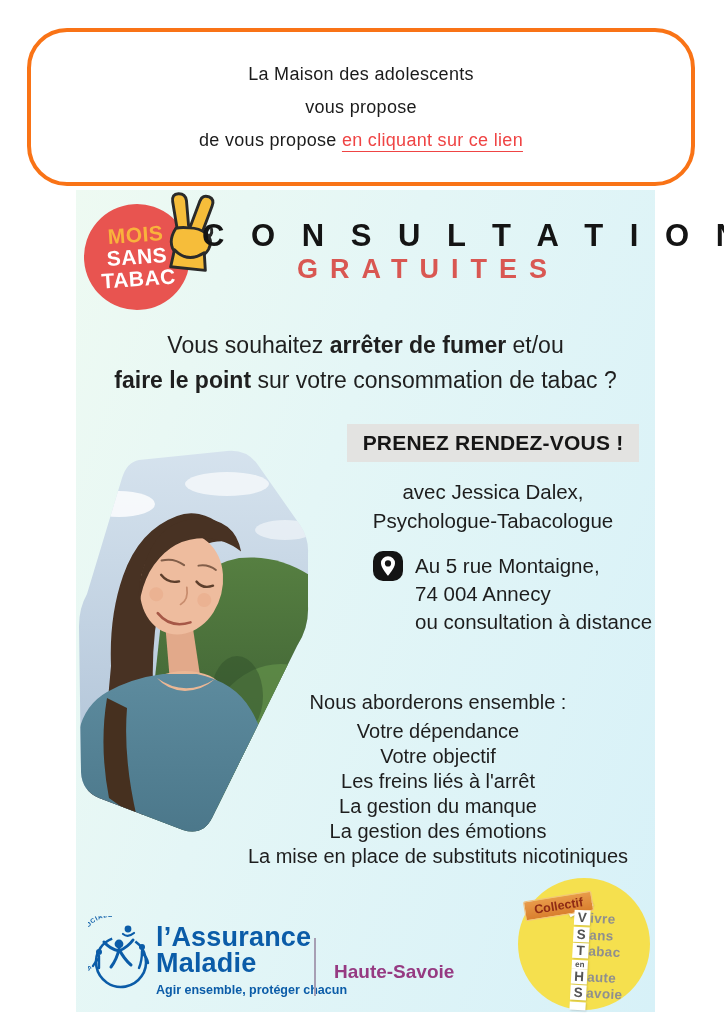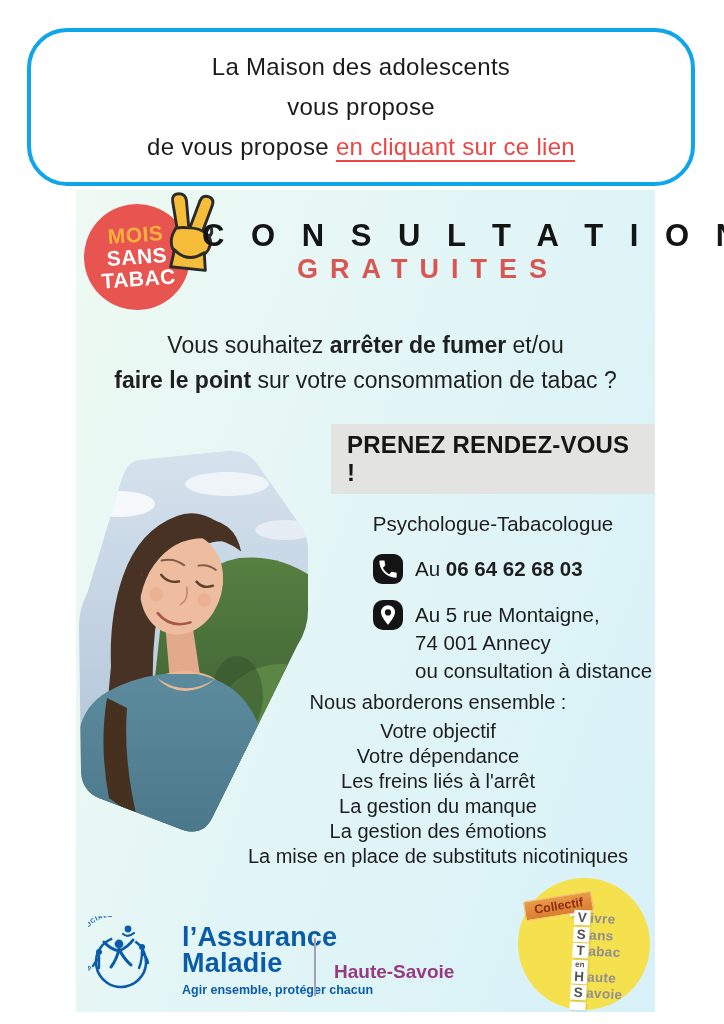--- a/index.html
+++ b/index.html
@@ -3,23 +3,23 @@
 <meta charset="utf-8">
 <style>
   html,body{margin:0;padding:0;}
   body{
     width:724px;height:1024px;background:#ffffff;position:relative;overflow:hidden;
     font-family:"Liberation Sans",sans-serif;color:#1c1c1c;
   }
   
   .banner{
     position:absolute;left:27px;top:28px;width:660px;height:150px;
-    background:#fff;border:4px solid #0ea5e9;border-radius:40px;
+    background:#fff;border:4px solid #f97316;border-radius:40px;
     display:flex;flex-direction:column;justify-content:center;align-items:center;
-    gap:12px;font-size:24px;color:#1b1b1b;letter-spacing:.3px;
+    gap:12px;font-size:18px;color:#1b1b1b;letter-spacing:.3px;
   }
   .banner .link{color:#ef4444;text-decoration:underline;text-underline-offset:5px;cursor:pointer;}
   
   .poster{
     position:absolute;left:76px;top:190px;width:579px;height:822px;
     background:linear-gradient(110deg,#eefaf2 0%,#e4f6f6 40%,#d7f1f8 100%);
   }
   
   .mst{
     position:absolute;left:8px;top:14px;width:106px;height:106px;border-radius:50%;
@@ -34,33 +34,33 @@
   .t1{font-size:31px;font-weight:600;letter-spacing:9px;white-space:nowrap;}
   .t2{font-size:27px;font-weight:700;letter-spacing:12px;color:#d95752;}
   
   .intro{position:absolute;left:0;top:138px;width:100%;text-align:center;
     font-size:23px;line-height:35px;color:#1f1f1f;}
   .intro b{font-weight:700;}
   
   .photo{position:absolute;left:1px;top:256px;width:234px;height:398px;}
   
   .rcol{position:absolute;left:255px;top:234px;width:324px;display:flex;flex-direction:column;align-items:center;}
-  .cta{background:#e3e3e1;padding:7px 16px;font-size:24px;font-weight:700;color:#161616;letter-spacing:.2px;}
+  .cta{background:#e3e3e1;padding:7px 16px;font-size:21px;font-weight:700;color:#161616;letter-spacing:.2px;}
   .with{margin-top:15px;text-align:center;font-size:20.5px;line-height:29px;color:#1d1d1d;}
   .crow{align-self:flex-start;display:flex;gap:12px;padding-left:42px;margin-top:16px;align-items:flex-start;}
   .crow .txt{font-size:20.5px;line-height:28px;color:#1d1d1d;padding-top:1px;}
   .crow .txt b{font-weight:700;}
   .itile{width:30px;height:30px;flex:0 0 30px;}
   
   .topics{position:absolute;left:146px;top:500px;width:432px;text-align:center;
     font-size:20px;line-height:25px;color:#1e1e1e;}
   .topics .thead{margin-bottom:4px;}
   
   .sslogo{position:absolute;left:12px;top:726px;}
-  .amtext{position:absolute;left:80px;top:734px;color:#0b5ca8;margin-left:26px;}
+  .amtext{position:absolute;left:80px;top:734px;color:#0b5ca8;}
   .am1{font-size:27px;font-weight:800;line-height:26px;letter-spacing:.2px;}
   .tagline{font-size:12.5px;font-weight:700;margin-top:7px;}
   .divider{position:absolute;left:238px;top:748px;width:2px;height:58px;background:#a79fb4;}
   .region{position:absolute;left:258px;top:764px;font-size:19px;font-weight:600;color:#963a82;margin-top:7px;}
   .ylogo{position:absolute;left:442px;top:688px;width:132px;height:132px;border-radius:50%;background:#f5e04e;}
   .collectif{
     position:absolute;left:6px;top:18px;background:linear-gradient(#e89a4a,#d97f2e);
     color:#8e2a15;font-weight:700;font-size:12.5px;padding:2px 9px;
     transform:rotate(-9deg);border:1px solid #f2c27e;border-radius:2px;
   }
@@ -154,47 +154,41 @@
       <ellipse cx="108" cy="240" rx="34" ry="15" fill="#eab795"></ellipse>
       <path d="M 0 398 L 0 300 Q 2 262 30 246 Q 55 232 86 228 L 120 228 Q 158 236 174 264 Q 190 290 192 332 Q 193 362 188 398 Z" fill="url(#shirt)"></path>
       <path d="M 80 232 Q 108 252 138 233 Q 126 244 108 245 Q 90 244 80 232 Z" fill="#eab795"></path>
       <path d="M 30 252 Q 22 300 32 352 L 60 372 Q 46 312 50 262 Z" fill="#46301f"></path>
     </g>
   </svg>
 
   <div class="rcol">
     <div class="cta">PRENEZ RENDEZ-VOUS !</div>
     <div class="with">
+      <div>avec Jessica Dalex,</div>
       <div>Psychologue-Tabacologue</div>
-    </div>
-    <div class="crow">
-      <svg class="itile" viewBox="0 0 30 30">
-        <rect x="0" y="0" width="30" height="30" rx="9" fill="#141414"></rect>
-        <path transform="translate(3.5,3.5) scale(0.96)" fill="#ffffff" d="M6.62 10.79c1.44 2.83 3.76 5.14 6.59 6.59l2.2-2.2c.27-.27.67-.36 1.02-.24 1.12.37 2.33.57 3.57.57.55 0 1 .45 1 1V20c0 .55-.45 1-1 1-9.39 0-17-7.61-17-17 0-.55.45-1 1-1h3.5c.55 0 1 .45 1 1 0 1.25.2 2.45.57 3.57.11.35.03.74-.25 1.02l-2.2 2.2z"></path>
-      </svg>
-      <div class="txt"><span>Au </span><b>06 64 62 68 03</b></div>
     </div>
     <div class="crow">
       <svg class="itile" viewBox="0 0 30 30">
         <rect x="0" y="0" width="30" height="30" rx="10" fill="#141414"></rect>
         <path fill="#ffffff" d="M15 5.2a7 7 0 0 1 7 7c0 4.7-7 12.6-7 12.6s-7-7.9-7-12.6a7 7 0 0 1 7-7z"></path>
         <circle cx="15" cy="12.4" r="3.1" fill="#141414"></circle>
       </svg>
       <div class="txt">
         <div>Au 5 rue Montaigne,</div>
-        <div>74 001 Annecy</div>
+        <div>74 004 Annecy</div>
         <div>ou consultation à distance</div>
       </div>
     </div>
   </div>
 
   <div class="topics">
     <div class="thead">Nous aborderons ensemble :</div>
+    <div>Votre dépendance</div>
     <div>Votre objectif</div>
-    <div>Votre dépendance</div>
     <div>Les freins liés à l'arrêt</div>
     <div>La gestion du manque</div>
     <div>La gestion des émotions</div>
     <div>La mise en place de substituts nicotiniques</div>
   </div>
 
   <svg class="sslogo" width="64" height="78" viewBox="0 0 64 78">
     <defs>
         <path id="ssarc" d="M 4 52 A 29 29 0 0 1 42 8" fill="none"></path>
       </defs>

